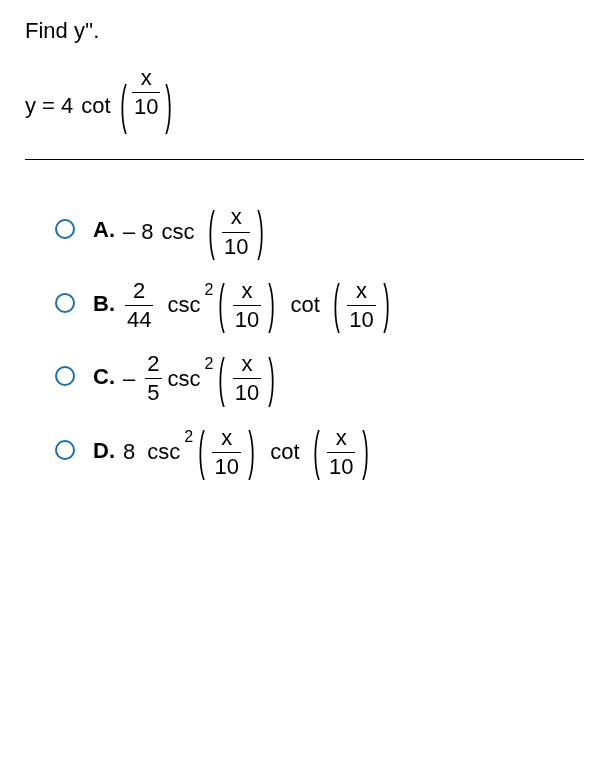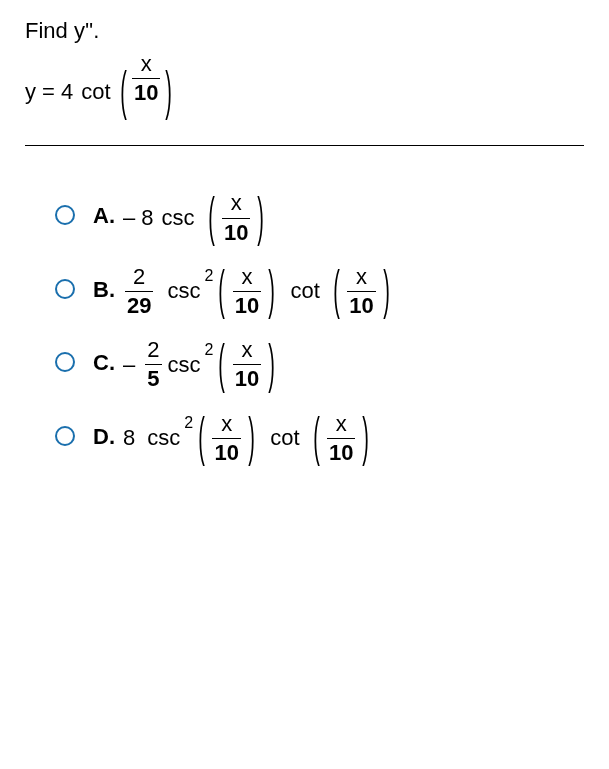--- a/index.html
+++ b/index.html
@@ -5,21 +5,21 @@
   body {
     font-family: Arial, sans-serif;
     font-size: 22px;
     color: #000;
     margin: 0;
     padding: 18px 25px;
     width: 609px;
     box-sizing: border-box;
   }
   .question-text {
-    margin-bottom: 8px;
+    margin-bottom: 22px;
   }
   .equation-line {
     display: flex;
     align-items: flex-end;
     margin-bottom: 40px;
     gap: 2px;
   }
   .bold { font-weight: normal; }
   .divider {
     border-top: 1px solid #000;
@@ -62,21 +62,20 @@
     vertical-align: middle;
     line-height: 1.1;
     margin: 0 2px;
   }
   .frac .num {
     padding: 0 2px 2px 2px;
   }
   .frac .den {
     border-top: 1.5px solid #000;
     padding: 2px 2px 0 2px;
-    font-weight: bold;
   }
   .lparen, .rparen {
     display: inline-block;
     transform: scaleY(2.4) scaleX(0.9);
     font-weight: normal;
     margin: 0 1px;
   }
   .sup-block {
     display: inline-flex;
     flex-direction: column;
@@ -129,21 +128,21 @@
       <span class="rparen">)</span>
     </div>
   </div>
 
   <div class="choice">
     <div class="radio"></div>
     <div class="letter">B.</div>
     <div class="expr">
       <span class="frac">
         <span class="num">2</span>
-        <span class="den">29</span>
+        <span class="den">44</span>
       </span>
       <span style="width:4px"></span>
       <span class="bold">csc</span>
       <span class="sup-block">
         <span class="sup">2</span>
       </span>
       <span class="lparen">(</span>
       <span class="frac">
         <span class="num">x</span>
         <span class="den">10</span>

